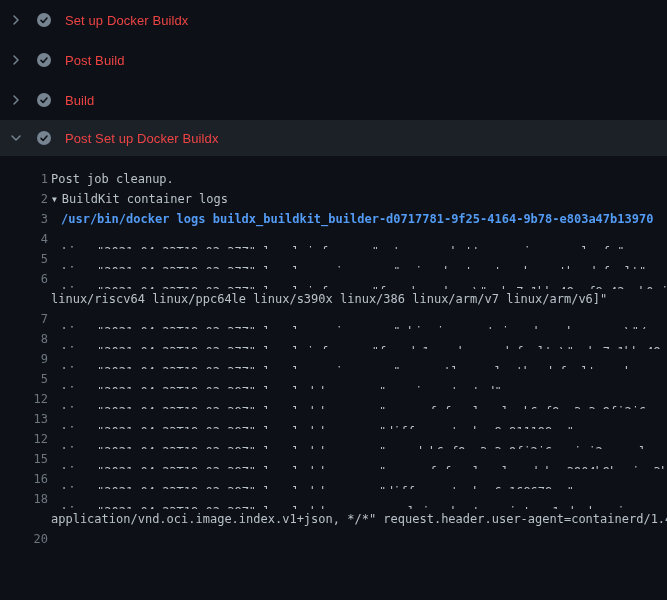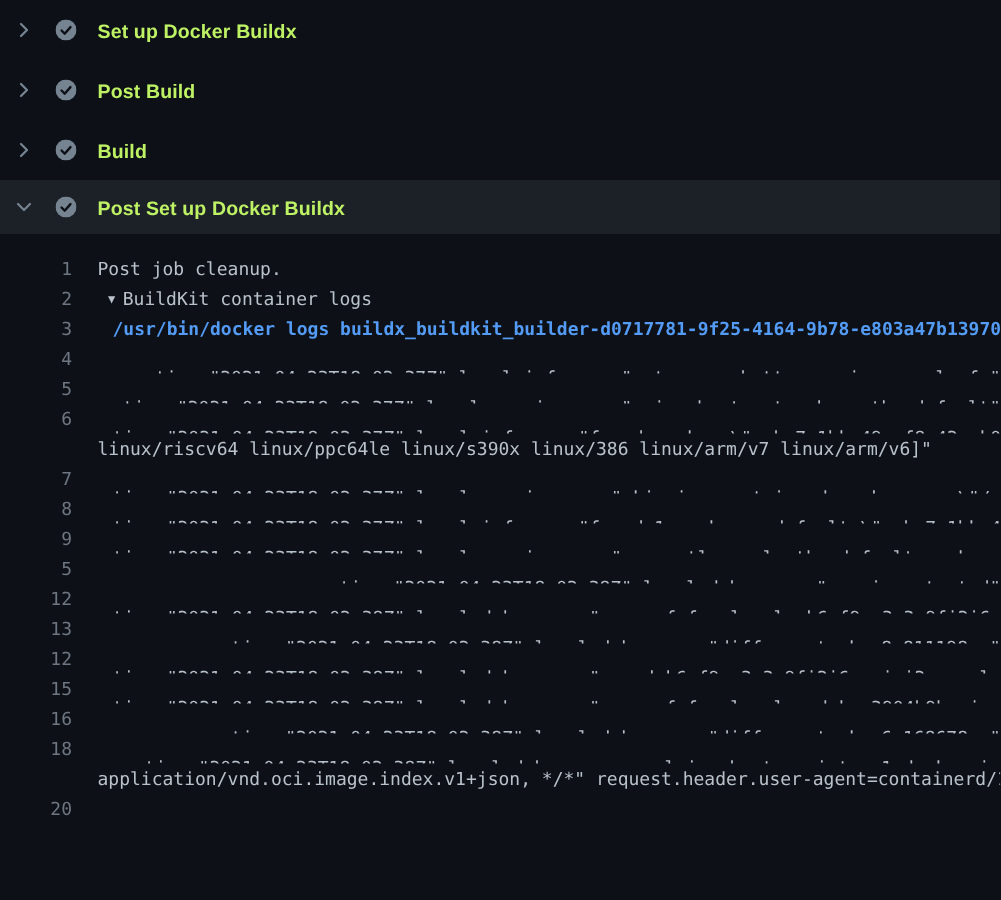--- a/index.html
+++ b/index.html
@@ -23,47 +23,47 @@
     width: 16px; height: 16px;
     display: flex; align-items: center; justify-content: center;
     margin-right: 13px;
     flex: none;
   }
   .chev svg { display: block; }
   .chev .i-down { display: none; }
   .step.expanded .chev .i-down { display: block; }
   .check { width: 14px; height: 14px; margin-right: 14px; flex: none; }
   .check svg { display: block; }
-  .step-label { font-size: 13px; color: #bef264; letter-spacing: 0.1px; font-weight: bold; }
+  .step-label { font-size: 13px; color: #ef4444; letter-spacing: 0.1px; }
   
   .log {
     padding-top: 13px;
     font-family: "DejaVu Sans Mono", "Liberation Mono", monospace;
     font-size: 12px;
     line-height: 20px;
     color: #b9c1ca;
   }
   .log-row { display: flex; height: 20px; }
   .ln {
     width: 48px;
     flex: none;
     text-align: right;
     color: #6e7681;
     user-select: none;
   }
   .lc {
-    margin-left: 17px;
+    margin-left: 3px;
     flex: 1 1 auto;
     min-width: 0;
     white-space: pre;
     overflow: hidden;
   }
-  .lc.log, .lc.command { padding-left: 10px; text-align: right; }
+  .lc.log, .lc.command { padding-left: 10px; }
   .lc.command { color: #539bf5; font-weight: bold; }
-  .lc.group { margin-left: 24px; cursor: pointer; }
+  .lc.group { margin-left: 4px; cursor: pointer; }
   .tri { display: none; }
   .lc.group .tri {
     display: inline-block;
     font-size: 8px;
     vertical-align: 1px;
     margin-right: 5px;
     color: #b9c1ca;
   }
 </style>
 </head>

